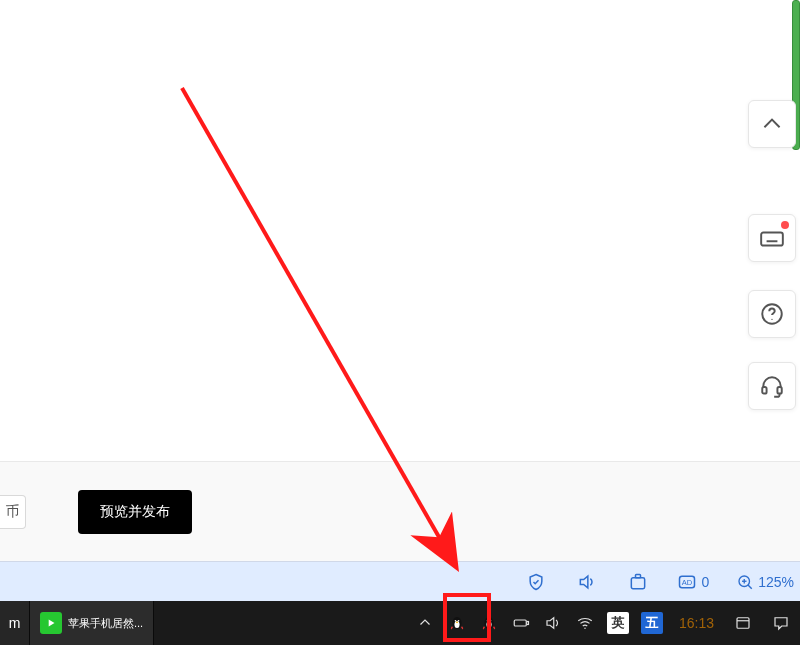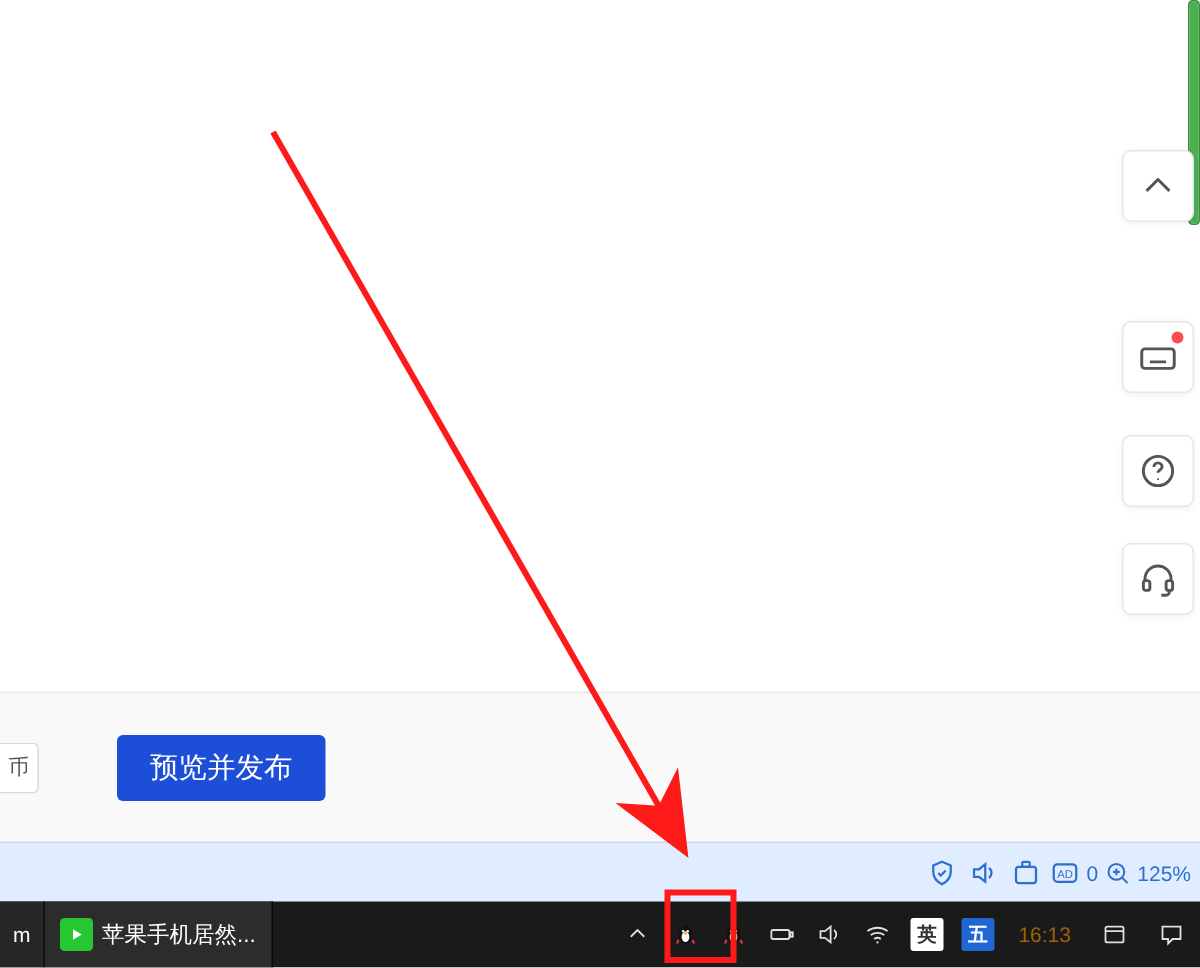--- a/index.html
+++ b/index.html
@@ -31,25 +31,25 @@
     border-radius: 0 4px 4px 0;
     display: flex; align-items: center; justify-content: center;
     font-size: 14px; color: #555;
   }
 
   .publish-btn {
     position: absolute;
     left: 78px; top: 490px;
     height: 44px;
     padding: 12px 22px;
-    background: #1d4ed8;
+    background: #000000;
     color: #fff;
     border: none;
     border-radius: 4px;
-    font-size: 19px;
+    font-size: 14px;
     display: flex; align-items: center; justify-content: center;
     cursor: pointer;
   }
 
   
   .float-btn {
     position: absolute;
     right: 4px;
     width: 48px; height: 48px;
     background: #fff;
@@ -82,21 +82,21 @@
   }
 
   
   .browser-strip {
     position: absolute;
     left: 0; top: 561px; right: 0; height: 40px;
     background: #e0ecff;
     border-top: 1px solid #d0d8e8;
     display: flex; align-items: center; justify-content: flex-end;
     padding: 0 6px;
-    gap: 4px;
+    gap: 27px;
     color: #2f6fcf;
     font-size: 14px;
   }
   .browser-strip .icon { display:flex; align-items:center; justify-content:center; width:24px; height:24px; }
   .browser-strip .icon svg { width:20px; height:20px; stroke:#2f6fcf; fill:none; stroke-width:1.8; }
   .counter { display:flex; align-items:center; gap:4px; }
   .zoom-group { display:flex; align-items:center; gap:4px; }
 
   
   .taskbar {
@@ -108,21 +108,21 @@
     font-size: 14px;
   }
   .taskbar .left { display:flex; align-items:center; height:100%; }
   .task-tab {
     height: 100%; display:flex; align-items:center; gap:6px;
     padding: 0 10px; background: #2c2c2c; border-right:1px solid #0a0a0a;
     max-width: 180px;
   }
   .task-tab .tab-icon { width:22px; height:22px; background:#26c731; border-radius:3px; display:flex; align-items:center; justify-content:center; }
   .task-tab .tab-icon svg { width:14px; height:14px; fill:#fff; }
-  .task-tab .tab-text { white-space:nowrap; overflow:hidden; text-overflow:ellipsis; font-size:15px; max-width:120px; }
+  .task-tab .tab-text { white-space:nowrap; overflow:hidden; text-overflow:ellipsis; font-size:11px; max-width:120px; }
   .tab-slim { width:30px; background:#262626; display:flex; align-items:center; justify-content:center; height:100%; border-right:1px solid #0a0a0a; }
 
   .taskbar .tray { margin-left:auto; display:flex; align-items:center; gap:12px; padding-right:6px; height:100%; }
   .tray .t-icon { width:20px; height:20px; display:flex; align-items:center; justify-content:center; }
   .tray .t-icon svg { width:18px; height:18px; stroke:#e0e0e0; fill:none; stroke-width:1.6; }
   .penguin { width:18px; height:18px; display:inline-block; }
 
   .ime-box {
     width: 22px; height: 22px; display:flex; align-items:center; justify-content:center;
     font-size:13px; font-weight:bold;

